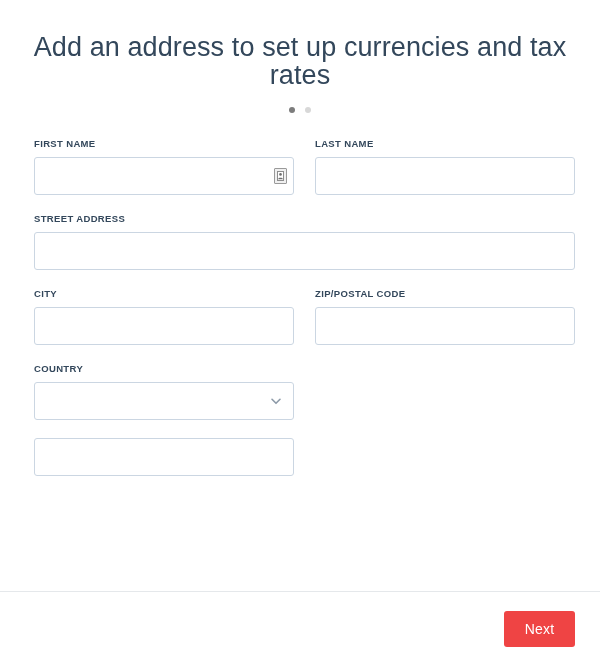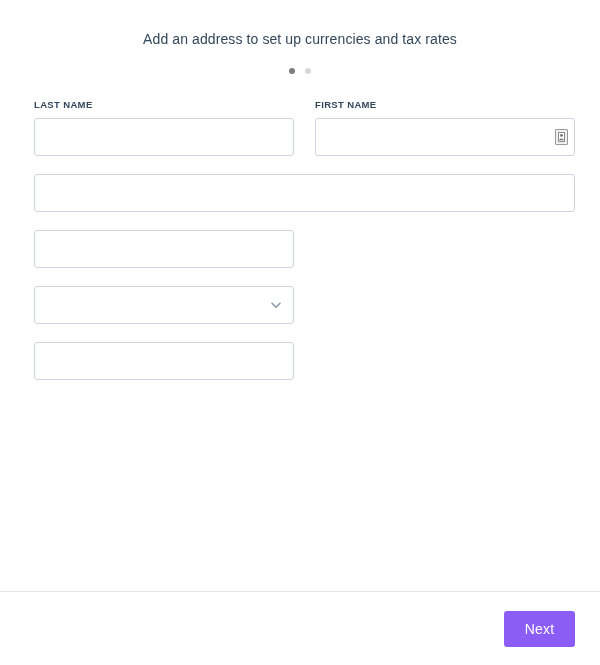--- a/index.html
+++ b/index.html
@@ -22,26 +22,26 @@
     position: relative;
     box-sizing: border-box;
   }
 
   
   .wizard-header {
     padding-top: 17px;
     text-align: center;
   }
   .wizard-title {
-    font-size: 14px;
+    font-size: 27px;
     font-weight: 400;
     color: #33475b;
     letter-spacing: 0.1px;
     line-height: 28px;
-    margin: 8px;
+    margin: 16px;
   }
 
   .step-dots {
     margin-top: 13px;
     display: flex;
     justify-content: center;
     align-items: center;
     gap: 10px;
     height: 10px;
   }
@@ -173,21 +173,21 @@
     height: 73px;
     box-sizing: border-box;
     padding: 0 25px;
     display: flex;
     align-items: center;
     justify-content: flex-end;
   }
   .next-button {
     width: 71px;
     height: 36px;
-    background: #8b5cf6;
+    background: #ef4444;
     border: none;
     border-radius: 3px;
     color: #ffffff;
     font-size: 14px;
     font-family: "Liberation Sans", sans-serif;
     letter-spacing: 0.2px;
     cursor: pointer;
     padding: 0;
     line-height: 36px;
     text-align: center;
@@ -203,60 +203,69 @@
 
     <div class="step-dots">
       <span class="step-dot is-active"></span>
       <span class="step-dot"></span>
     </div>
   </div>
 
   <div class="form-area">
 
     <div class="form-row">
-      <div class="field half">
-        <label class="field-label">LAST NAME</label>
-        <div class="input-wrap">
-          <input class="text-input" type="text" value="" placeholder="" style="">
-        </div>
-      </div>
-
       <div class="field half">
         <label class="field-label">FIRST NAME</label>
         <div class="input-wrap">
           <input class="text-input" type="text" value="" placeholder="" style="">
           <span class="autofill-icon">
             <svg width="7" height="10" viewBox="0 0 7 10" aria-hidden="true">
               <rect x="0.5" y="0.5" width="6" height="9" fill="#ffffff" stroke="#8d8d8d" stroke-width="1"></rect>
               <circle cx="3.5" cy="3.4" r="1.3" fill="#6e6e6e"></circle>
               <path d="M1.2 8.2 C1.2 6.3 5.8 6.3 5.8 8.2 Z" fill="#6e6e6e"></path>
             </svg>
           </span>
         </div>
       </div>
+
+      <div class="field half">
+        <label class="field-label">LAST NAME</label>
+        <div class="input-wrap">
+          <input class="text-input" type="text" value="" placeholder="" style="">
+        </div>
+      </div>
     </div>
 
     <div class="field full">
+      <label class="field-label">STREET ADDRESS</label>
       <div class="input-wrap">
         <input class="text-input" type="text" value="" placeholder="" style="">
       </div>
     </div>
 
 
     <div class="form-row">
       <div class="field half">
-        <div class="input-wrap">
-          <input class="text-input" type="text" value="" placeholder="" style="">
-        </div>
-      </div>
-
-    </div>
-
-    <div class="form-row">
-      <div class="field half">
+        <label class="field-label">CITY</label>
+        <div class="input-wrap">
+          <input class="text-input" type="text" value="" placeholder="" style="">
+        </div>
+      </div>
+
+      <div class="field half">
+        <label class="field-label">ZIP/POSTAL CODE</label>
+        <div class="input-wrap">
+          <input class="text-input" type="text" value="" placeholder="" style="">
+        </div>
+      </div>
+    </div>
+
+    <div class="form-row">
+      <div class="field half">
+        <label class="field-label">COUNTRY</label>
         <div class="select-wrap">
           <select class="select-input">
             <option value=""></option>
           </select>
           <span class="chevron">
             <svg width="14" height="14" viewBox="0 0 14 14" aria-hidden="true">
               <path d="M3 5.3 L7 9.3 L11 5.3" fill="none" stroke="#8d9aa8" stroke-width="1.6" stroke-linecap="round" stroke-linejoin="round"></path>
             </svg>
           </span>
         </div>

